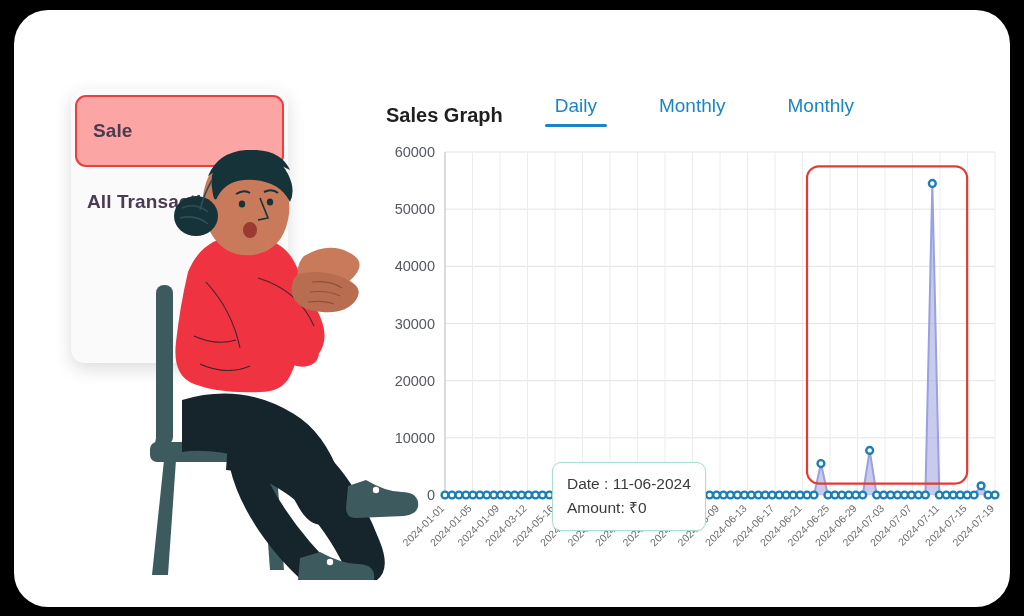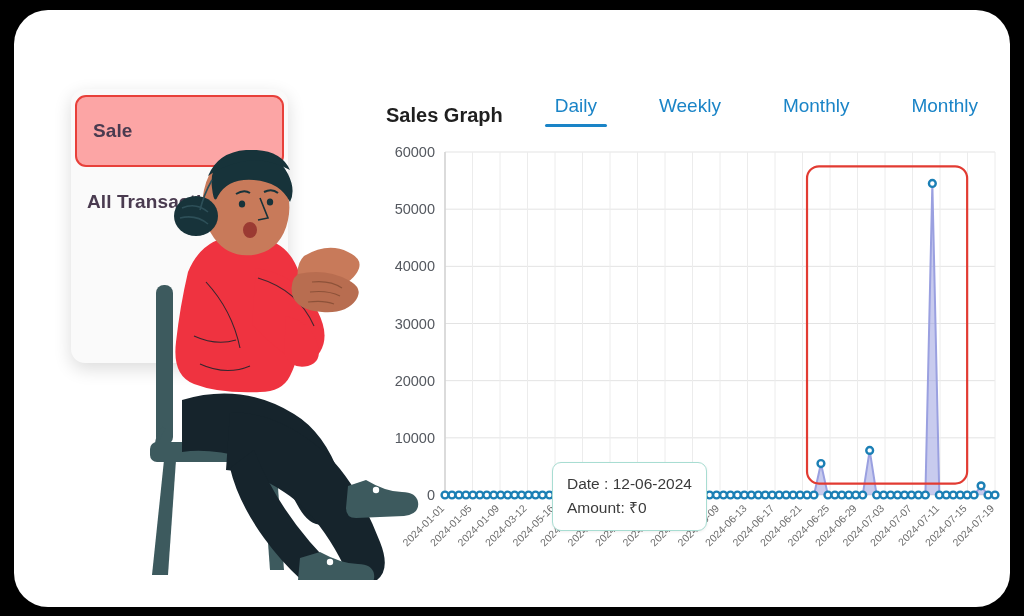--- a/index.html
+++ b/index.html
@@ -215,23 +215,20 @@
       <path d="M126 48 L134 68 L124 70" stroke="#17333a" stroke-width="1.6" fill="none"></path>
       <ellipse cx="116" cy="80" rx="7" ry="8" fill="#9b3a32"></ellipse>
     </svg>
 
     <div id="chart-panel">
 
       <div id="chart-head">
         <div id="chart-title">Sales Graph</div>
         <div class="tab active">
           <span>Daily</span>
-        </div>
-        <div class="tab">
-          <span>Weekly</span>
         </div>
         <div class="tab">
           <span>Monthly</span>
         </div>
         <div class="tab">
           <span>Monthly</span>
         </div>
       </div>
 
       <div id="plot">
@@ -373,19 +370,19 @@
             <circle cx="598.1518987341772" cy="355" r="3.4" fill="#ffffff" stroke="#1b7fb5" stroke-width="2.4"></circle>
             <circle cx="605.1139240506329" cy="355" r="3.4" fill="#ffffff" stroke="#1b7fb5" stroke-width="2.4"></circle>
             <circle cx="612.0759493670886" cy="345.85333333333335" r="3.4" fill="#ffffff" stroke="#1b7fb5" stroke-width="2.4"></circle>
             <circle cx="619.0379746835443" cy="355" r="3.4" fill="#ffffff" stroke="#1b7fb5" stroke-width="2.4"></circle>
             <circle cx="626" cy="355" r="3.4" fill="#ffffff" stroke="#1b7fb5" stroke-width="2.4"></circle>
             <rect x="438.02531645569616" y="26.29166666666663" width="160.126582278481" height="317.27500000000003" rx="12" ry="12" fill="none" stroke="#e23b32" stroke-width="2.2"></rect>
           </svg>
       </div>
 
       <div id="tooltip">
-        <div>Date : 12-06-2024</div>
+        <div>Date : 11-06-2024</div>
         <div>Amount: ₹0</div>
       </div>
 
     </div>
   </div>
 </div>
 
 </body></html>

